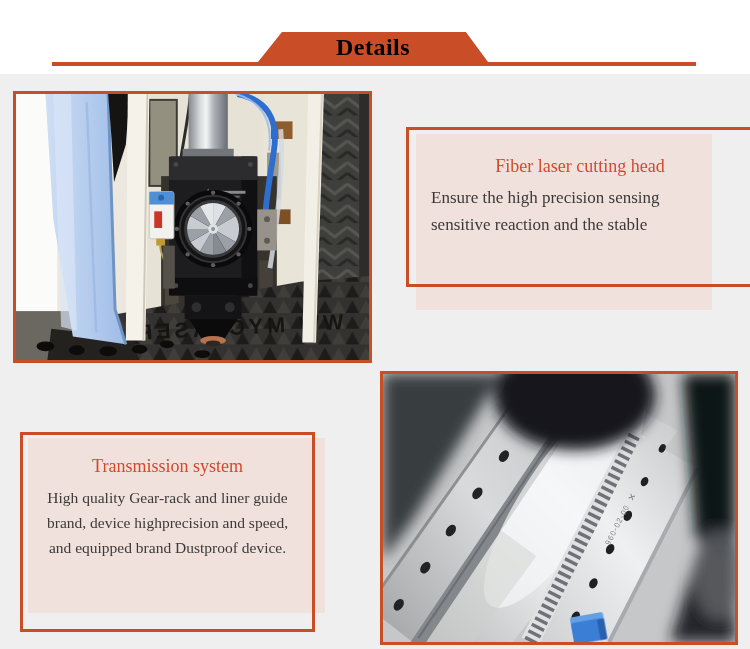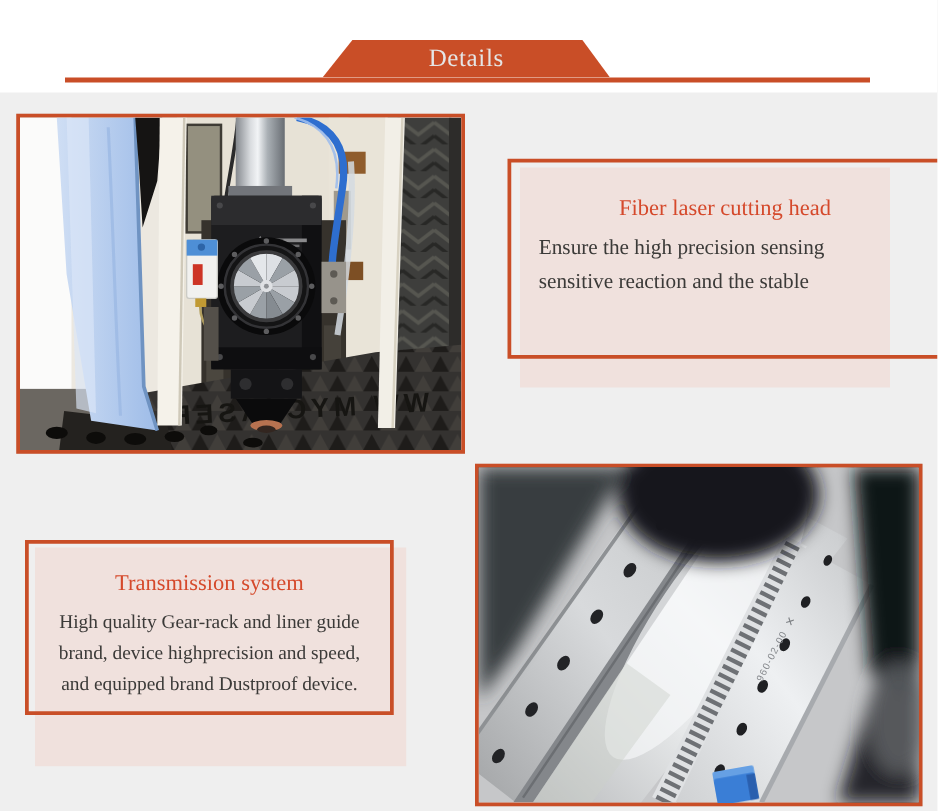--- a/index.html
+++ b/index.html
@@ -3,38 +3,38 @@
 <meta charset="utf-8">
 <style>
   html,body{margin:0;padding:0;background:#ffffff;}
   .page{position:relative;width:750px;height:649px;background:var(--page-bg,#EFEFEF);overflow:hidden;
         font-family:"Liberation Serif",serif;}
   .header-area{position:absolute;top:0;left:0;width:100%;height:74px;background:var(--header-bg,#fff);}
   .header-rule{position:absolute;top:62px;left:52px;width:644px;height:4px;background:var(--accent);}
   .banner{position:absolute;top:32px;left:258px;width:230px;height:30px;background:var(--accent);
           clip-path:polygon(10.4% 0,90.4% 0,100% 100%,0 100%);
           display:flex;align-items:center;justify-content:center;}
-  .banner-text{color:#e5e5e5;font-size:20px;font-weight:400;letter-spacing:.5px;line-height:1;}
+  .banner-text{color:#000000;font-size:24px;font-weight:700;letter-spacing:.5px;line-height:1;}
   .photo{position:absolute;margin:0;padding:0;border:3px solid var(--accent);box-sizing:border-box;overflow:hidden;background:#d8d8d8;}
   .photo svg{display:block;width:100%;height:100%;}
   .photo1{left:13px;top:91px;width:359px;height:272px;}
   .photo2{left:380px;top:371px;width:358px;height:274px;}
   .card{position:absolute;}
   .card-bg{position:absolute;background:var(--panel-bg);}
   .card-frame{position:relative;border:3px solid var(--accent);box-sizing:border-box;text-align:center;}
   .card h3{margin:0;font-weight:400;font-size:18px;color:var(--title-color);}
   .card p{margin:0;color:var(--body-color);}
   .card p span{display:block;white-space:nowrap;}
   .card1{left:406px;top:127px;}
   .card1 .card-bg{left:10px;top:7px;width:296px;height:176px;}
   .card1 .card-frame{width:348px;height:160px;padding-top:26px;}
   .card1 p{text-align:left;padding:7px 0 0 22px;font-size:17px;line-height:27px;}
   .card2{left:20px;top:432px;}
   .card2 .card-bg{left:8px;top:6px;width:297px;height:175px;}
-  .card2 .card-frame{width:295px;height:140px;padding-top:21px;}
+  .card2 .card-frame{width:295px;height:200px;padding-top:21px;}
   .card2 p{text-align:center;padding-top:8px;font-size:15.5px;line-height:25px;}
 </style>
 </head>
 <body>
 
 <div class="page">
 
   <div class="header-area">
     <div class="header-rule"></div>
     <div class="banner">

